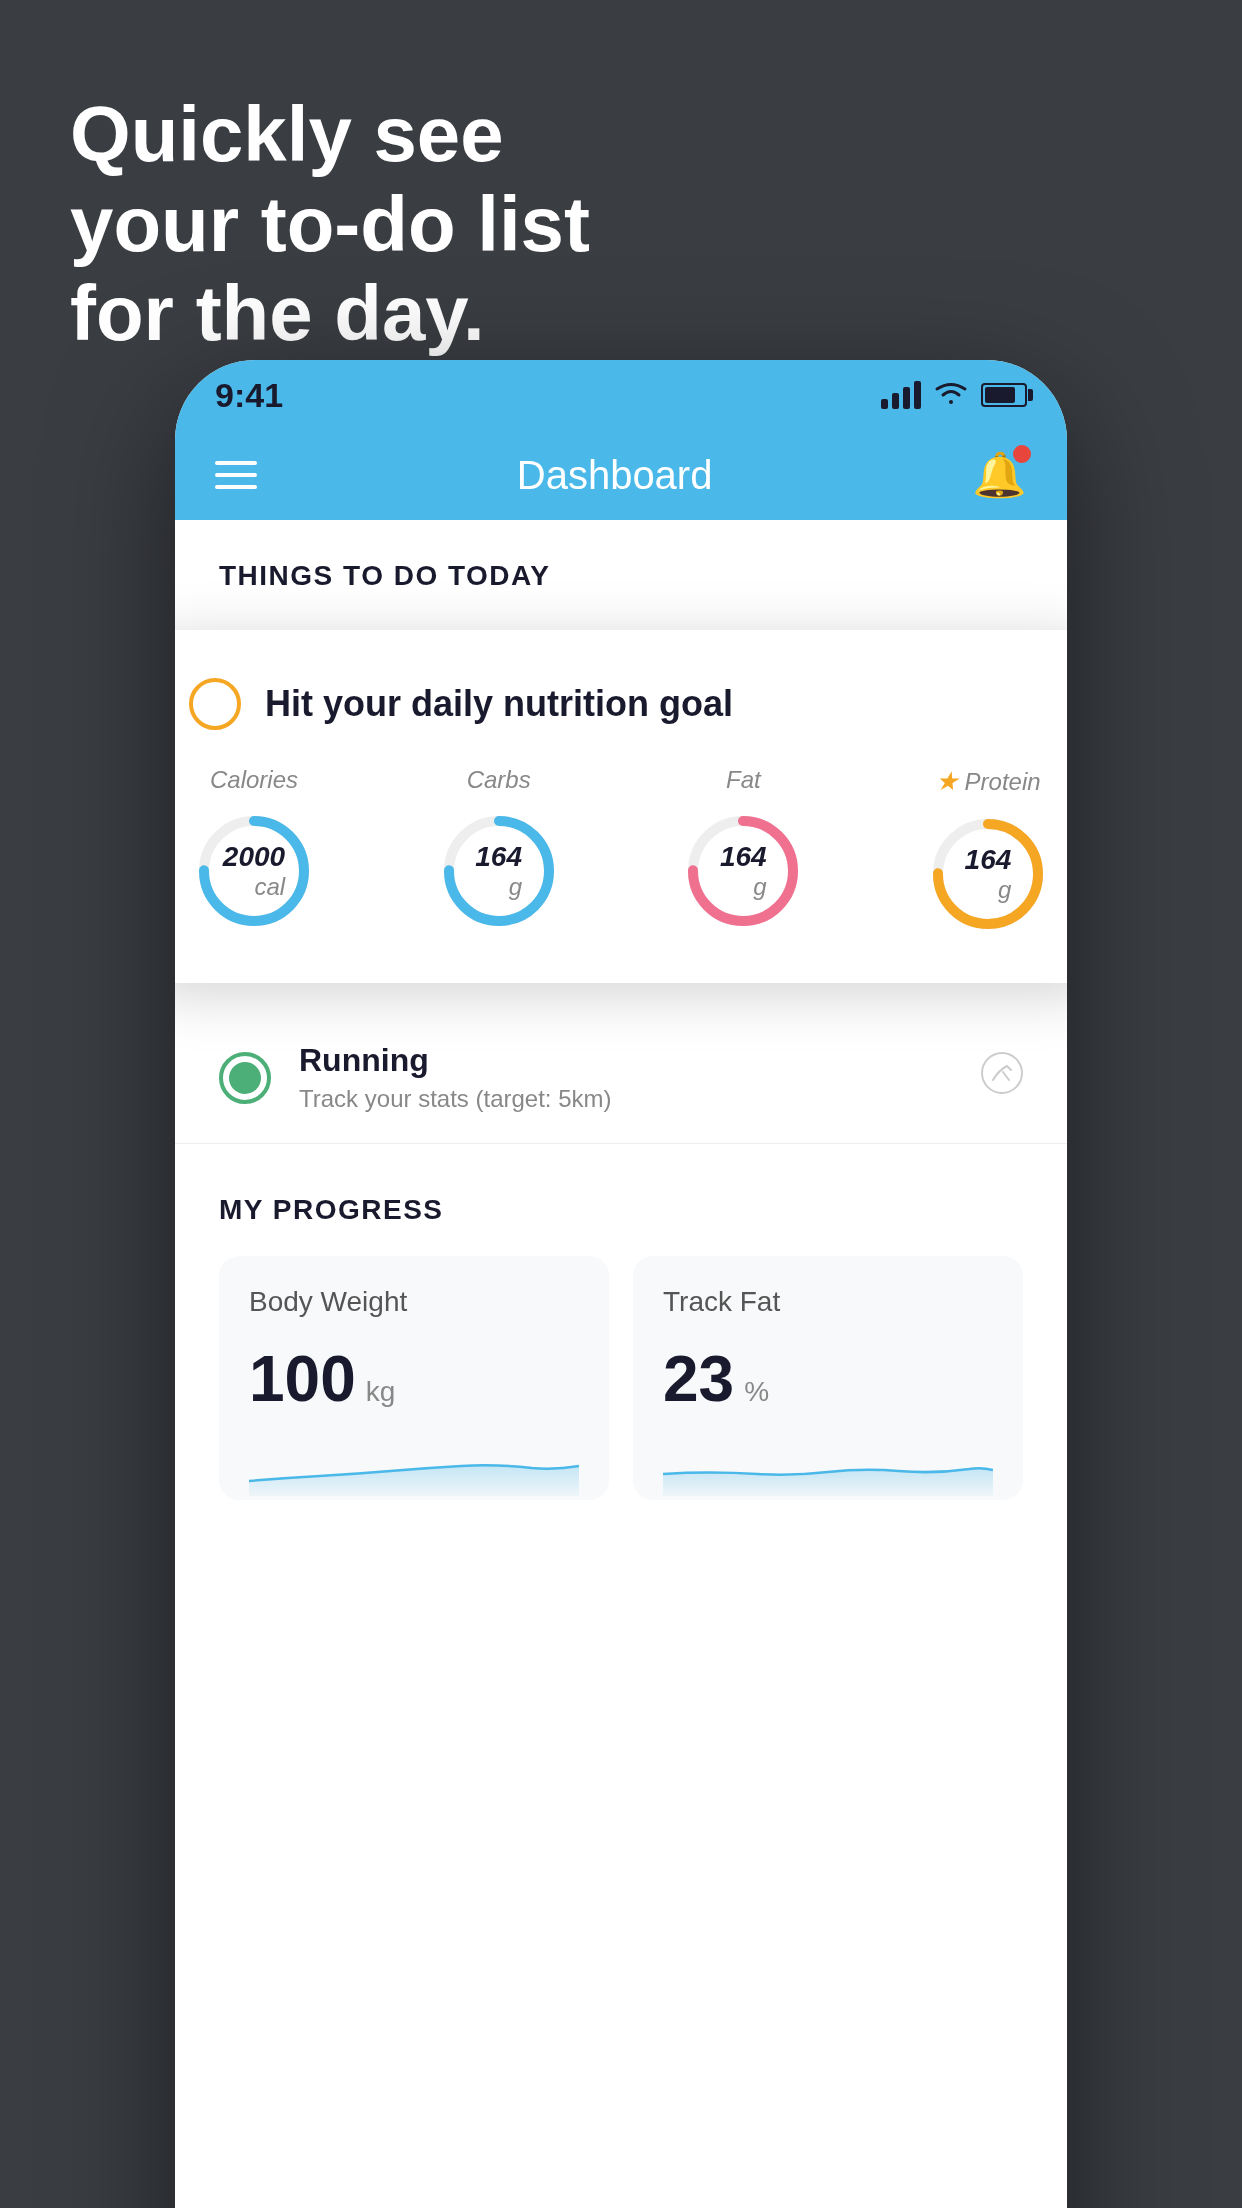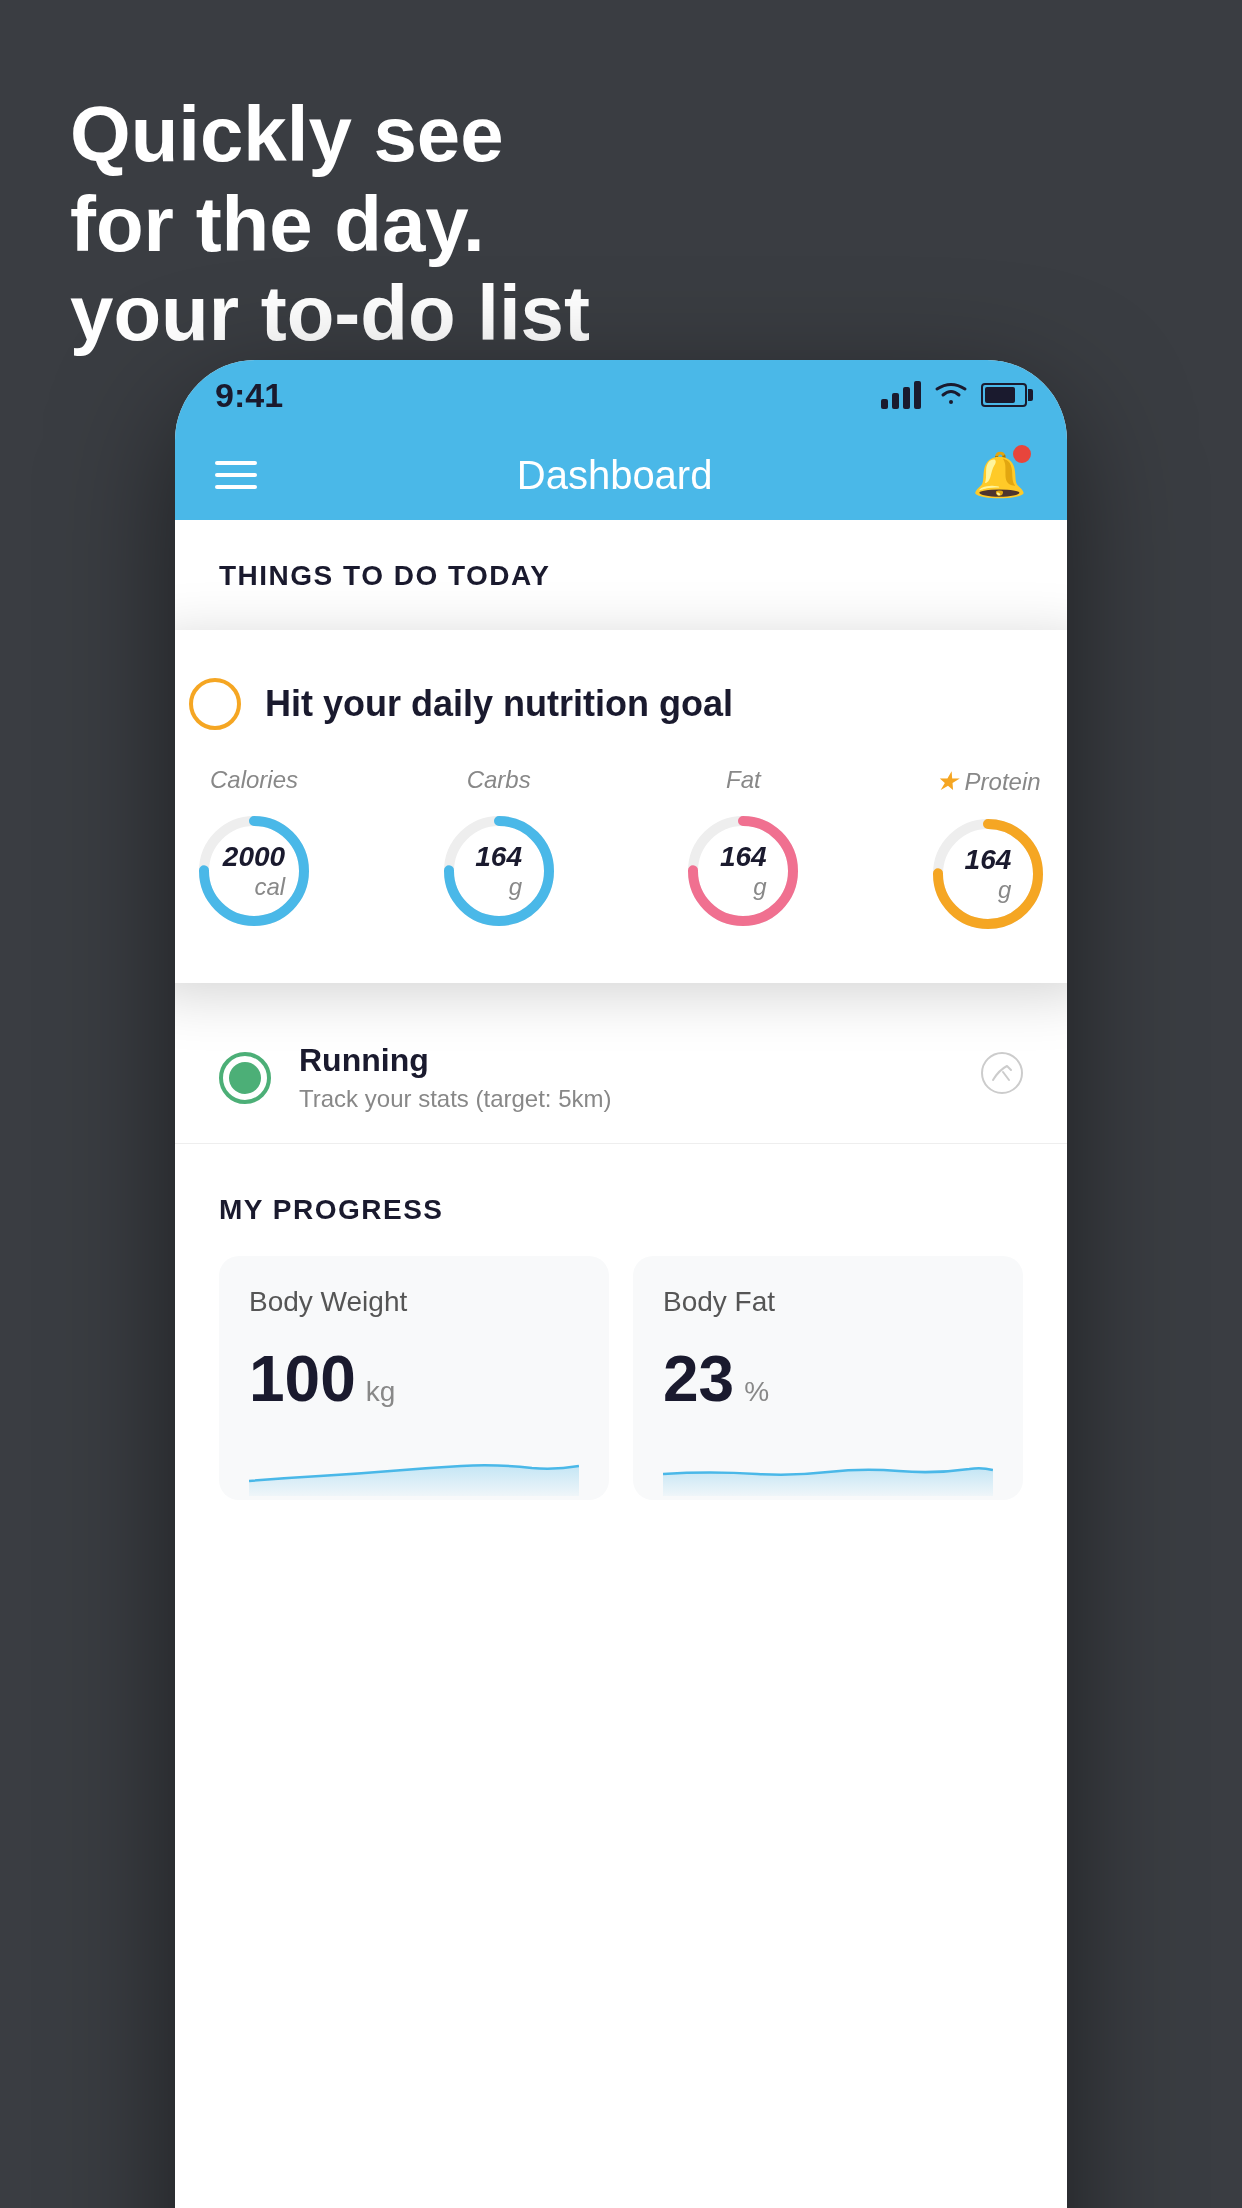--- a/index.html
+++ b/index.html
@@ -370,22 +370,22 @@
     .sparkline {
       width: 100%;
       height: 60px;
     }
   </style>
 </head>
 <body>
 
 <div class="hero-text">
   <div>Quickly see</div>
+  <div>your to-do list</div>
   <div>for the day.</div>
-  <div>your to-do list</div>
 </div>
 
 <div class="phone">
 
   <div class="status-bar">
     <span class="status-time">9:41</span>
     <div class="status-icons">
       <div class="signal-bars">
         <div class="signal-bar" style="height:10px"></div>
         <div class="signal-bar" style="height:16px"></div>
@@ -526,21 +526,21 @@
                 <stop offset="0%" stop-color="#4ab8e8" stop-opacity="0.3"></stop>
                 <stop offset="100%" stop-color="#4ab8e8" stop-opacity="0.05"></stop>
               </linearGradient>
             </defs>
             <path d="M0 45 Q30 42 60 40 Q90 38 120 35 Q150 32 180 30 Q210 28 240 32 Q260 34 280 30" stroke="#4ab8e8" stroke-width="2.5" fill="none"></path>
             <path d="M0 45 Q30 42 60 40 Q90 38 120 35 Q150 32 180 30 Q210 28 240 32 Q260 34 280 30 L280 60 L0 60 Z" fill="url(#grad1)"></path>
           </svg>
         </div>
 
         <div class="progress-card">
-          <div class="progress-card-title">Body Fat</div>
+          <div class="progress-card-title">Track Fat</div>
           <div class="progress-value">
             <span class="progress-number">23</span>
             <span class="progress-unit">%</span>
           </div>
           <svg class="sparkline" viewBox="0 0 280 60" preserveAspectRatio="none">
             <defs>
               <linearGradient id="grad2" x1="0" y1="0" x2="0" y2="1">
                 <stop offset="0%" stop-color="#4ab8e8" stop-opacity="0.3"></stop>
                 <stop offset="100%" stop-color="#4ab8e8" stop-opacity="0.05"></stop>
               </linearGradient>

